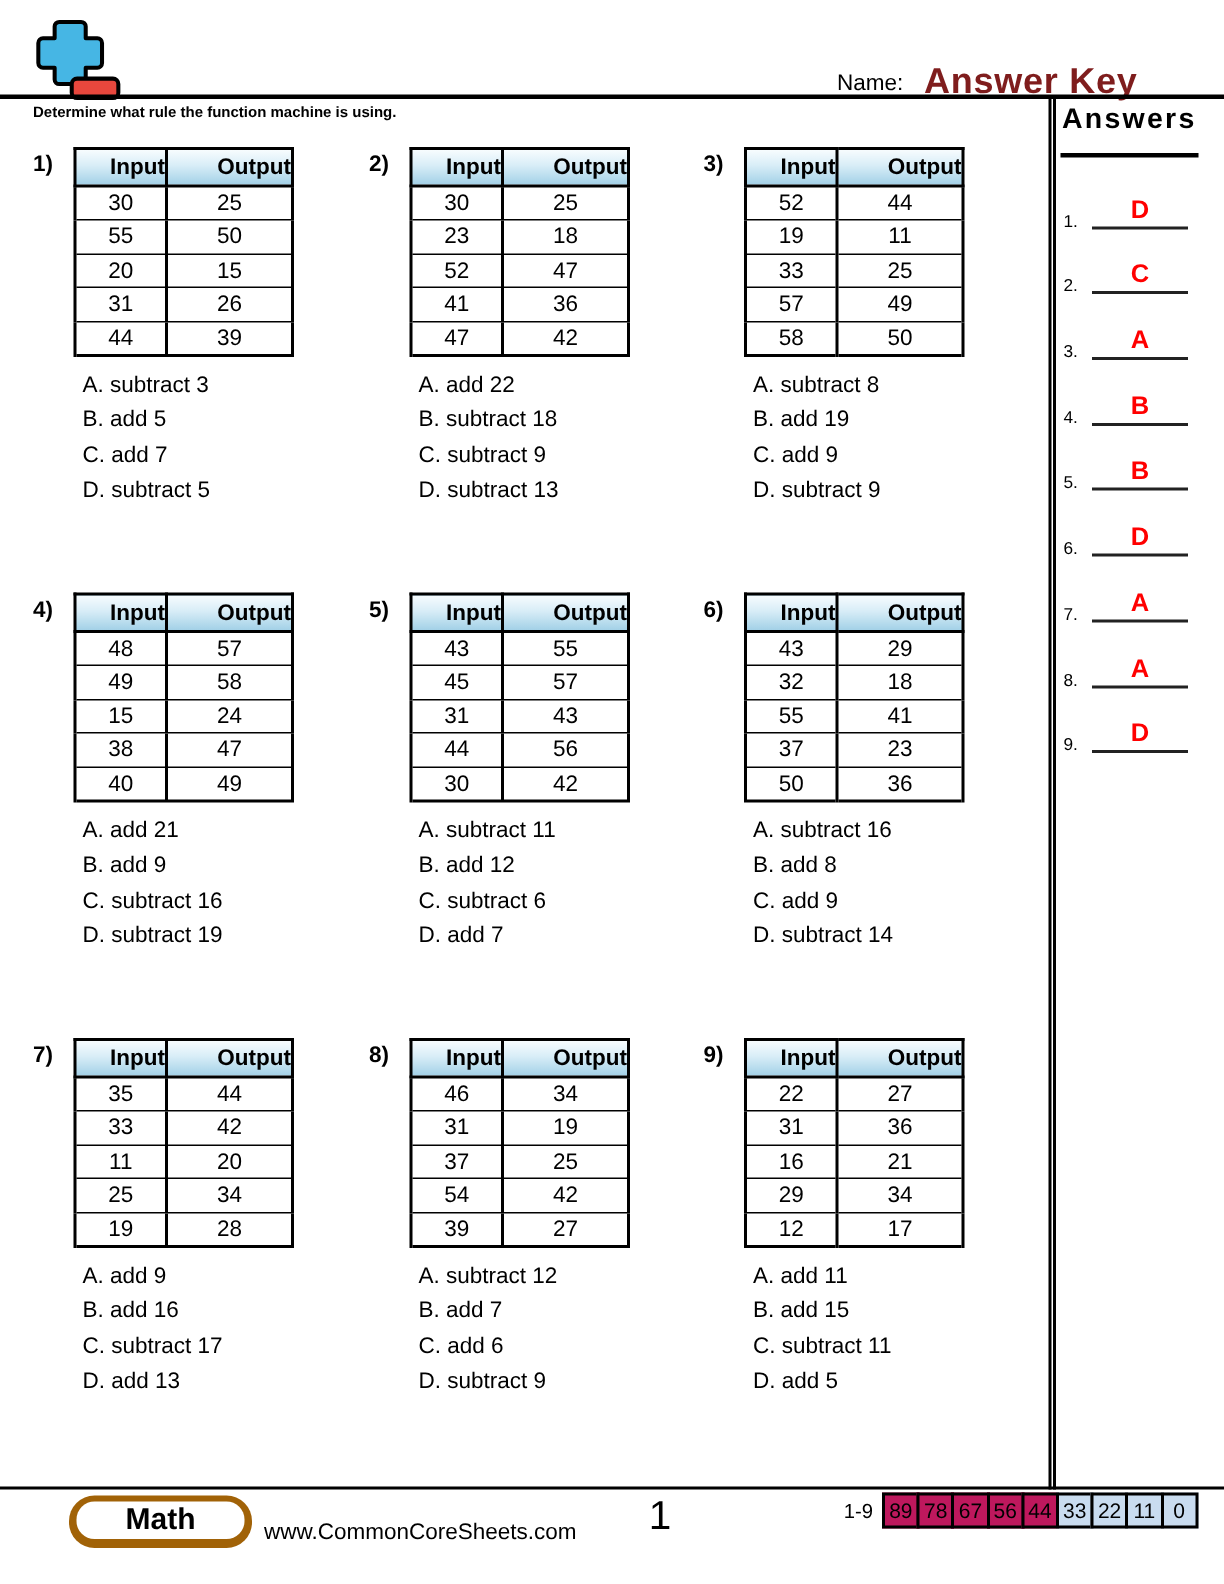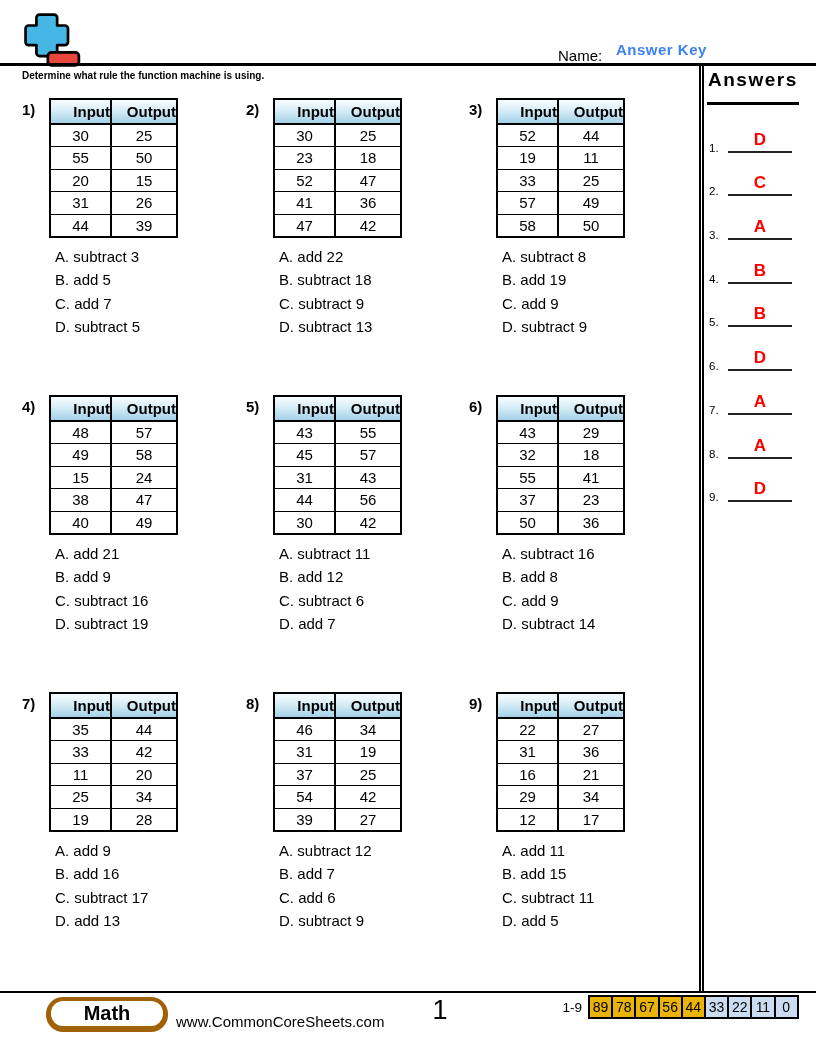--- a/index.html
+++ b/index.html
@@ -5,35 +5,35 @@
   * { margin:0; padding:0; box-sizing:border-box; }
   html,body { background:#fff; }
   body { font-family:"Liberation Sans", sans-serif; color:#000; }
   .page { position:relative; width:816px; height:1056px; background:#fff; overflow:hidden; }
 
   
   .logo { position:absolute; left:24px; top:12px; }
   .title { position:absolute; left:130px; top:44px; width:400px; text-align:center;
            font-size:17.5px; font-weight:bold; letter-spacing:.2px; }
   .name-label { position:absolute; left:558px; top:47px; font-size:15px; }
-  .name-value { position:absolute; left:616px; top:41px; font-size:15px; font-weight:bold; color:#3b82f6; letter-spacing:.5px; }
+  .name-value { position:absolute; left:616px; top:41px; font-size:24px; font-weight:bold; color:#7f1d1d; letter-spacing:.5px; }
   .header-rule { position:absolute; left:0; top:63px; width:816px; height:3px; background:#000; }
   .instruction { position:absolute; left:22px; top:70px; font-size:10px; font-weight:bold; }
 
   
   .problems { position:absolute; left:22px; top:98px; width:676px;
               display:grid; grid-template-columns:224px 223px 229px; grid-auto-rows:297px; }
   .problem { display:flex; align-items:flex-start; }
   .pnum { width:27px; font-size:15px; font-weight:bold; padding-top:3px; }
   .pbody { }
   table.io { border-collapse:collapse; border:2px solid #000; background:#fff; }
   table.io th { width:61px; height:25px; font-size:15px; font-weight:bold; text-align:right;
                 border:2px solid #000;
                 background:linear-gradient(180deg,#f7fcfe 0%,#d8edf7 45%,#a3d1e7 100%); }
-  table.io th.out { width:66px; }
+  table.io th.out { width:84px; }
   table.io td { height:22.5px; font-size:15px; text-align:center; border:1px solid #000;
                 border-left-width:2px; border-right-width:2px; }
   .choices { margin:7px 0 0 6px; }
   .choice { font-size:15px; line-height:23.5px; }
 
   
   .answers-divider { position:absolute; left:699px; top:66px; width:5px; height:927px;
                      border-left:2px solid #000; border-right:2px solid #000; }
   .answers-panel { position:absolute; left:706px; top:66px; width:110px; }
   .answers-title { display:inline-block; margin:3px 0 0 1px; font-size:19px; font-weight:bold;
@@ -50,21 +50,21 @@
   .math-badge { position:absolute; left:46px; top:997px; width:122px; height:35px;
                 background:#a16207; border-radius:17px; padding:4px 5px 6px 5px; }
   .math-badge-inner { width:100%; height:100%; background:#fff; border-radius:12px;
                       display:flex; align-items:center; justify-content:center;
                       font-size:20px; font-weight:bold; }
   .site-url { position:absolute; left:176px; top:1013px; font-size:15px; }
   .page-num { position:absolute; left:410px; top:995px; width:60px; text-align:center; font-size:27px; }
   .score-range { position:absolute; left:546px; top:1000px; width:36px; text-align:right; font-size:13.5px; }
   .score-boxes { position:absolute; left:590px; top:995px; display:flex; }
   .score-box { width:25.2px; height:24px; border:2px solid #000; margin-left:-2px;
-               display:flex; align-items:center; justify-content:center; font-size:14px; background:#eab308; }
+               display:flex; align-items:center; justify-content:center; font-size:14px; background:#be185d; }
   .score-box.hl { background:#c9dcf0; }
 </style>
 </head>
 <body>
 
 <div class="page">
 
   <svg class="logo" width="58" height="56" viewBox="0 0 56 54">
     <path d="M13,2.5 h14 a3,3 0 0 1 3,3 v7.5 h7.5 a3,3 0 0 1 3,3 v13 a3,3 0 0 1 -3,3 H30 v7.5 a3,3 0 0 1 -3,3 H13 a3,3 0 0 1 -3,-3 V32 H2.5 a3,3 0 0 1 -3,-3 v-13 a3,3 0 0 1 3,-3 H10 V5.5 a3,3 0 0 1 3,-3 Z" fill="#46b6e4" stroke="#000" stroke-width="2.6" stroke-linejoin="round" transform="translate(2,0)"></path>
     <rect x="23" y="39" width="30" height="12.5" rx="3.5" fill="#e8473d" stroke="#000" stroke-width="2.6"></rect>

